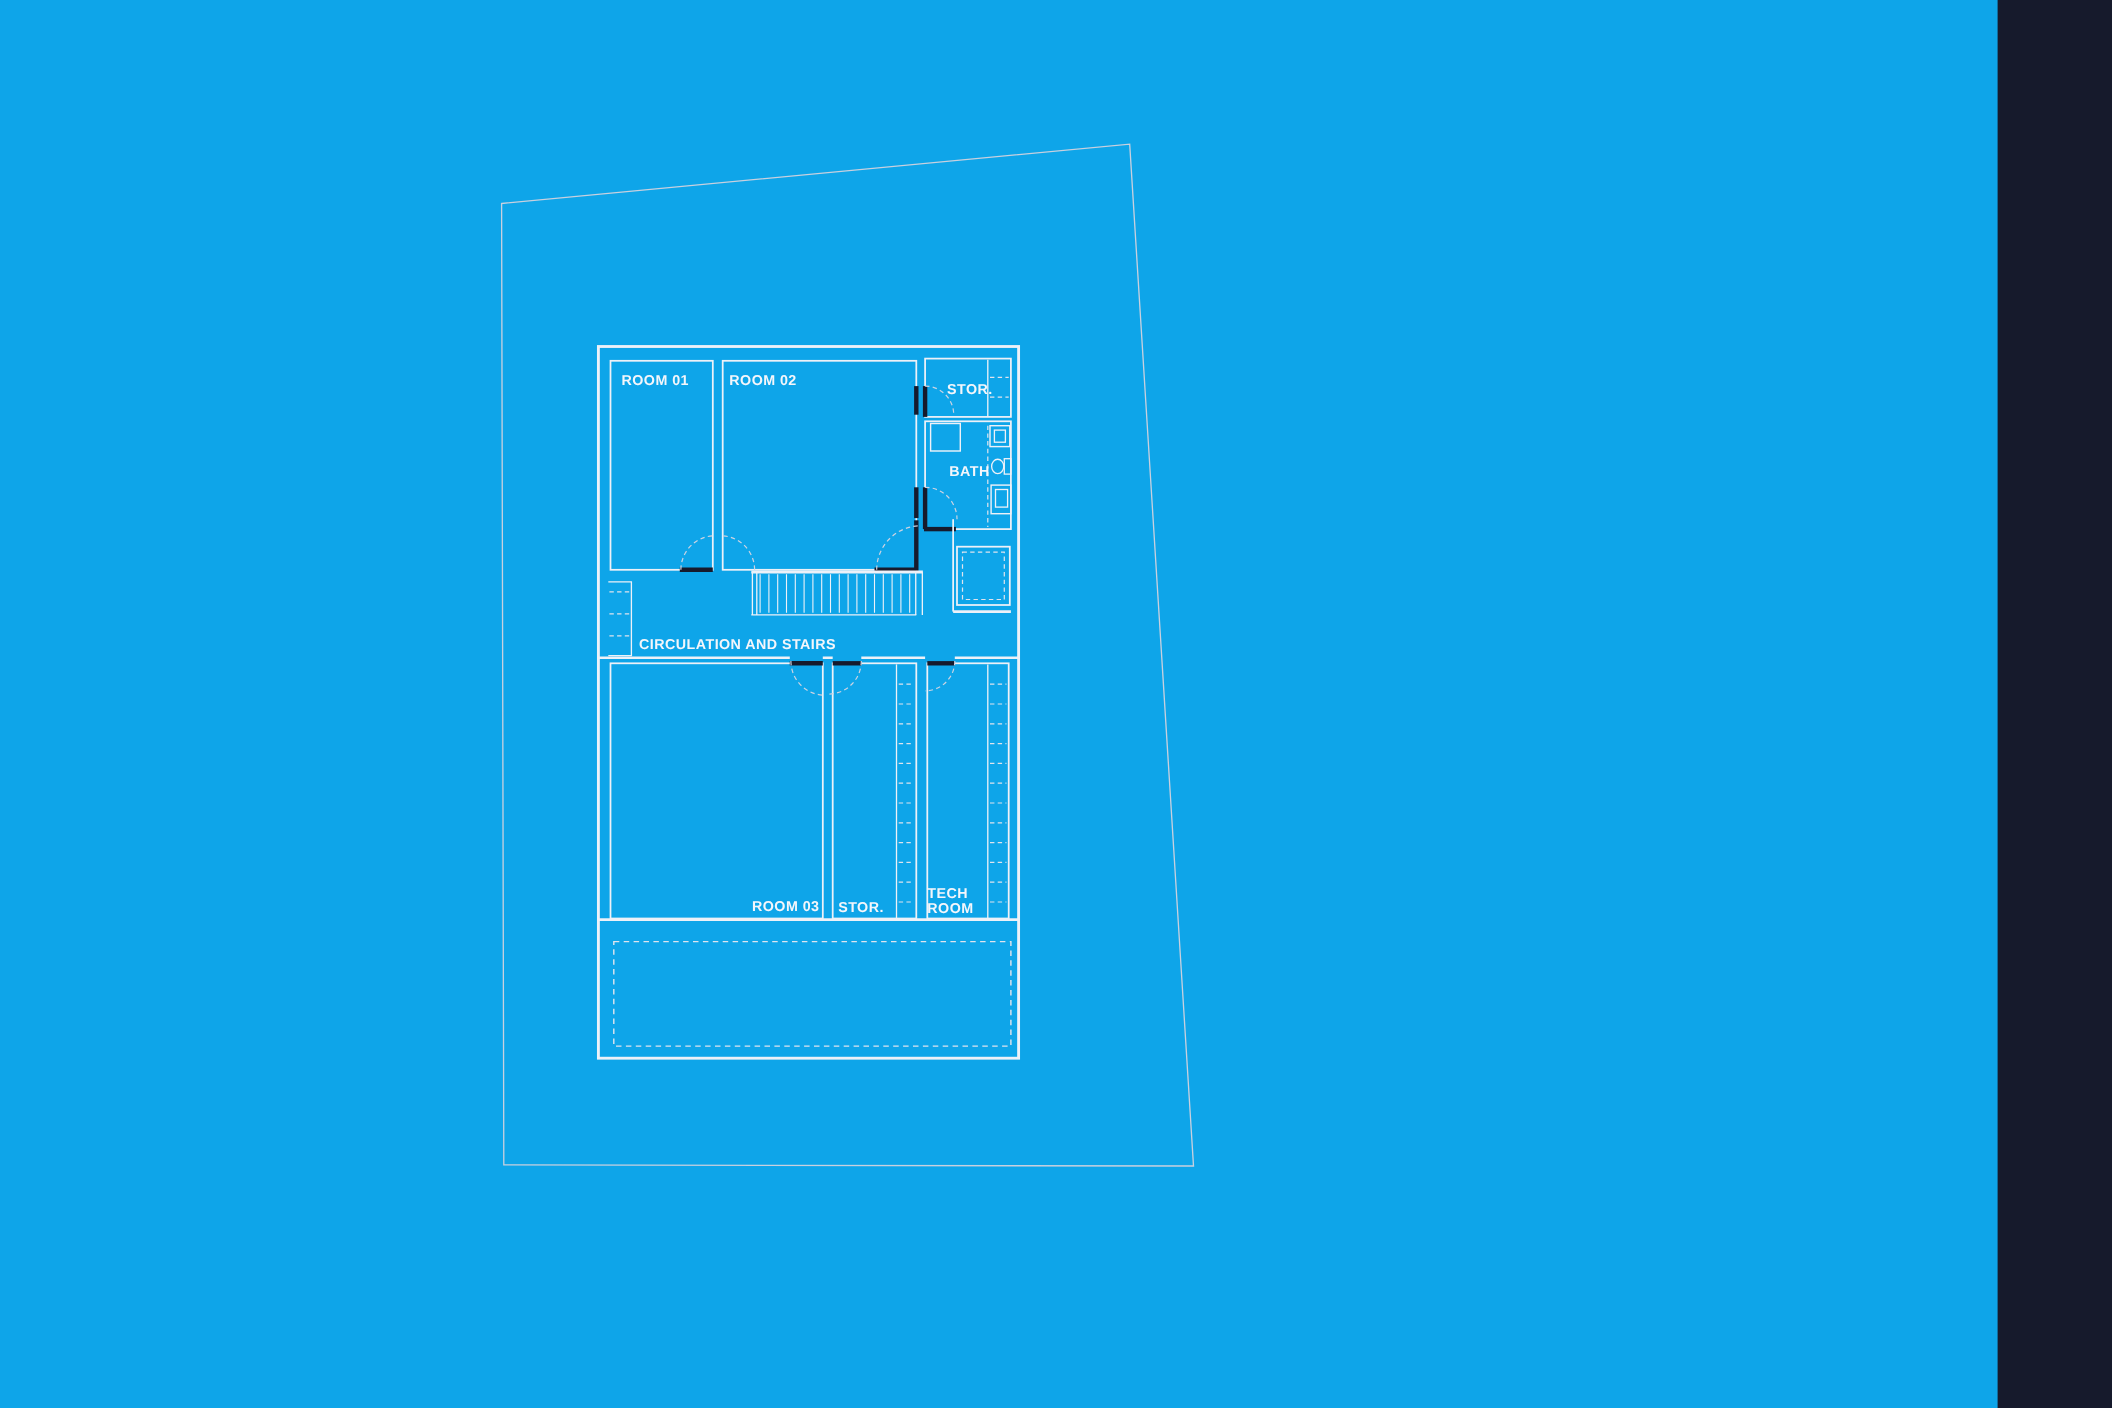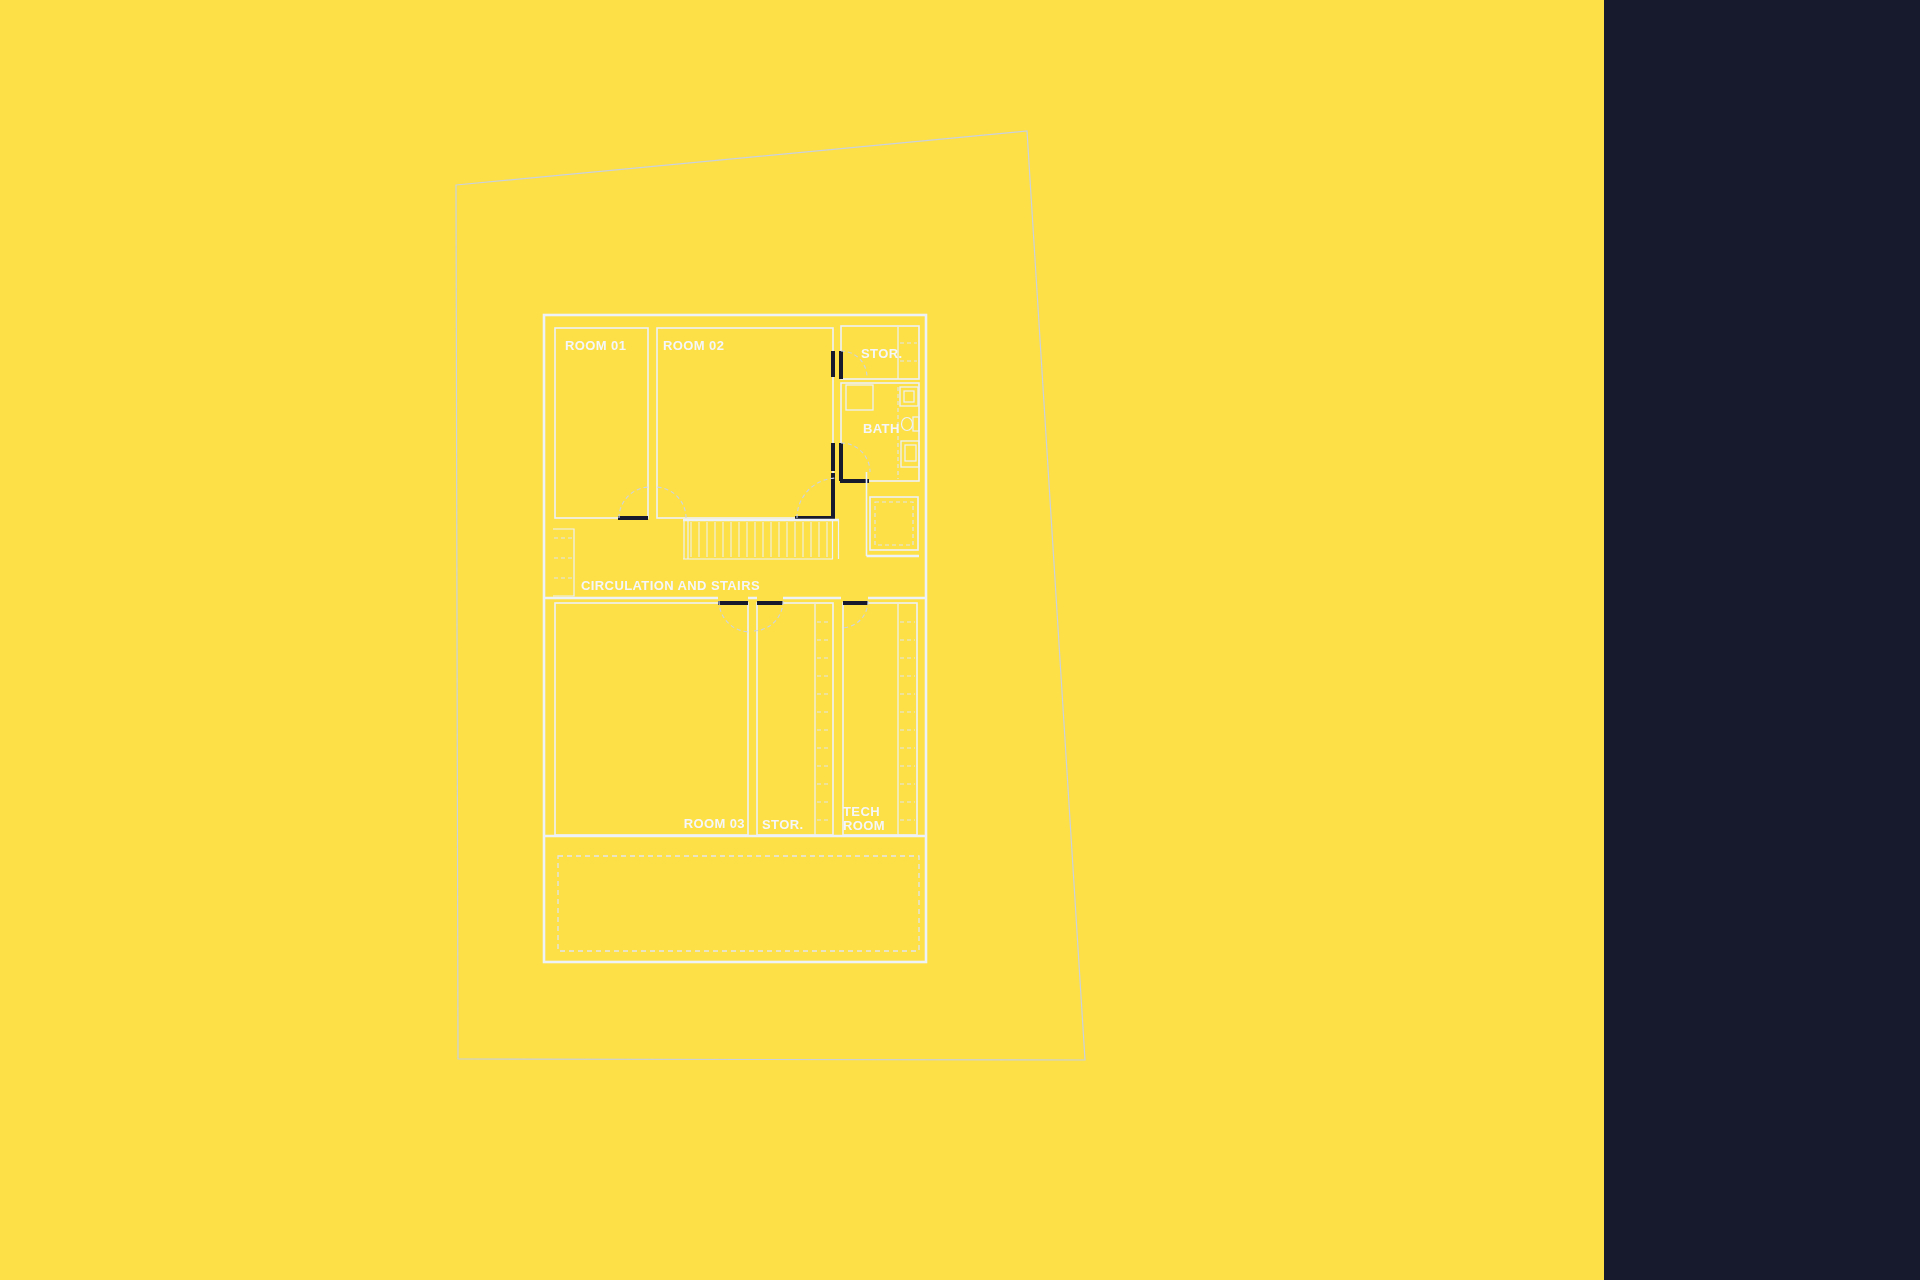--- a/index.html
+++ b/index.html
@@ -1,16 +1,16 @@
 <!DOCTYPE html>
 <html><head>
 <meta charset="utf-8">
 <style>
   html,body{margin:0;padding:0;background:#161a2c;}
-  .stage{position:relative;width:1604px;height:1280px;background:#fde047;overflow:hidden;}
+  .stage{position:relative;width:1816px;height:1280px;background:#0ea5e9;overflow:hidden;}
   svg{position:absolute;left:0;top:0;}
   .boundary{fill:none;stroke:#c9d0de;stroke-width:1.2;}
   .wall{fill:none;stroke:#edf1f8;}
   .w-outer{stroke-width:2.6;}
   .w-heavy{stroke-width:2.4;}
   .w-room{stroke-width:1.6;}
   .w-thin{stroke-width:1.2;}
   .w-fix{stroke-width:1.3;}
   .gap{fill:none;stroke:#161a2c;stroke-width:4;}
   .dashed{fill:none;stroke:#dfe4ee;stroke-width:1.1;stroke-dasharray:4 3;}

